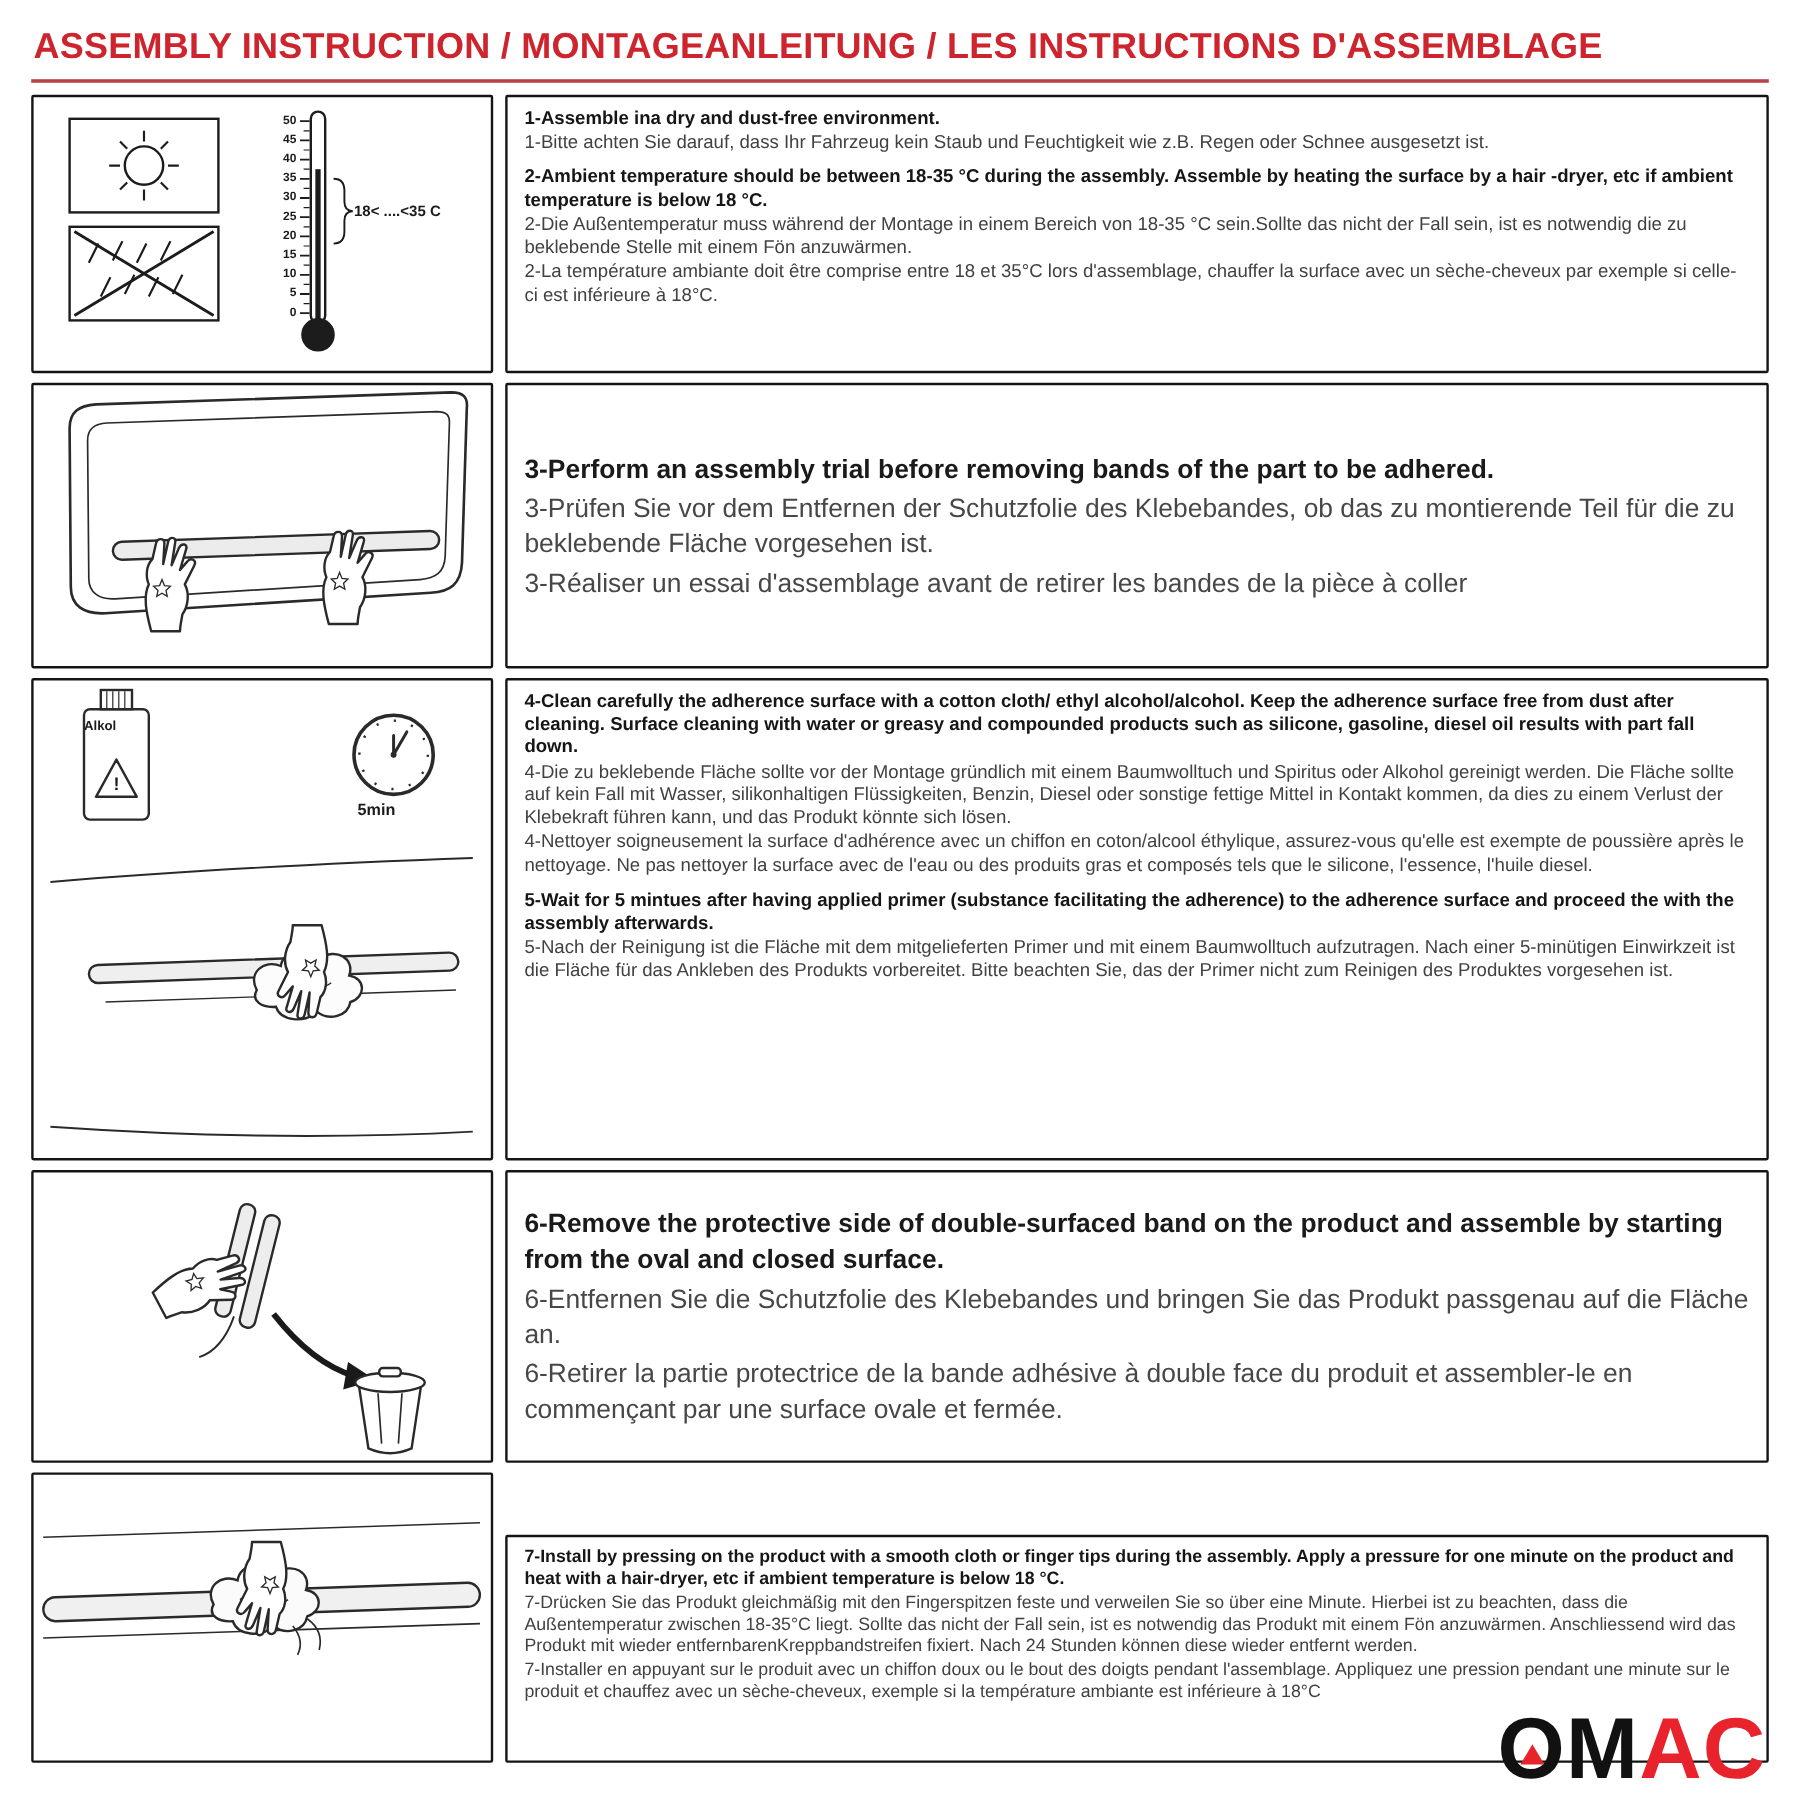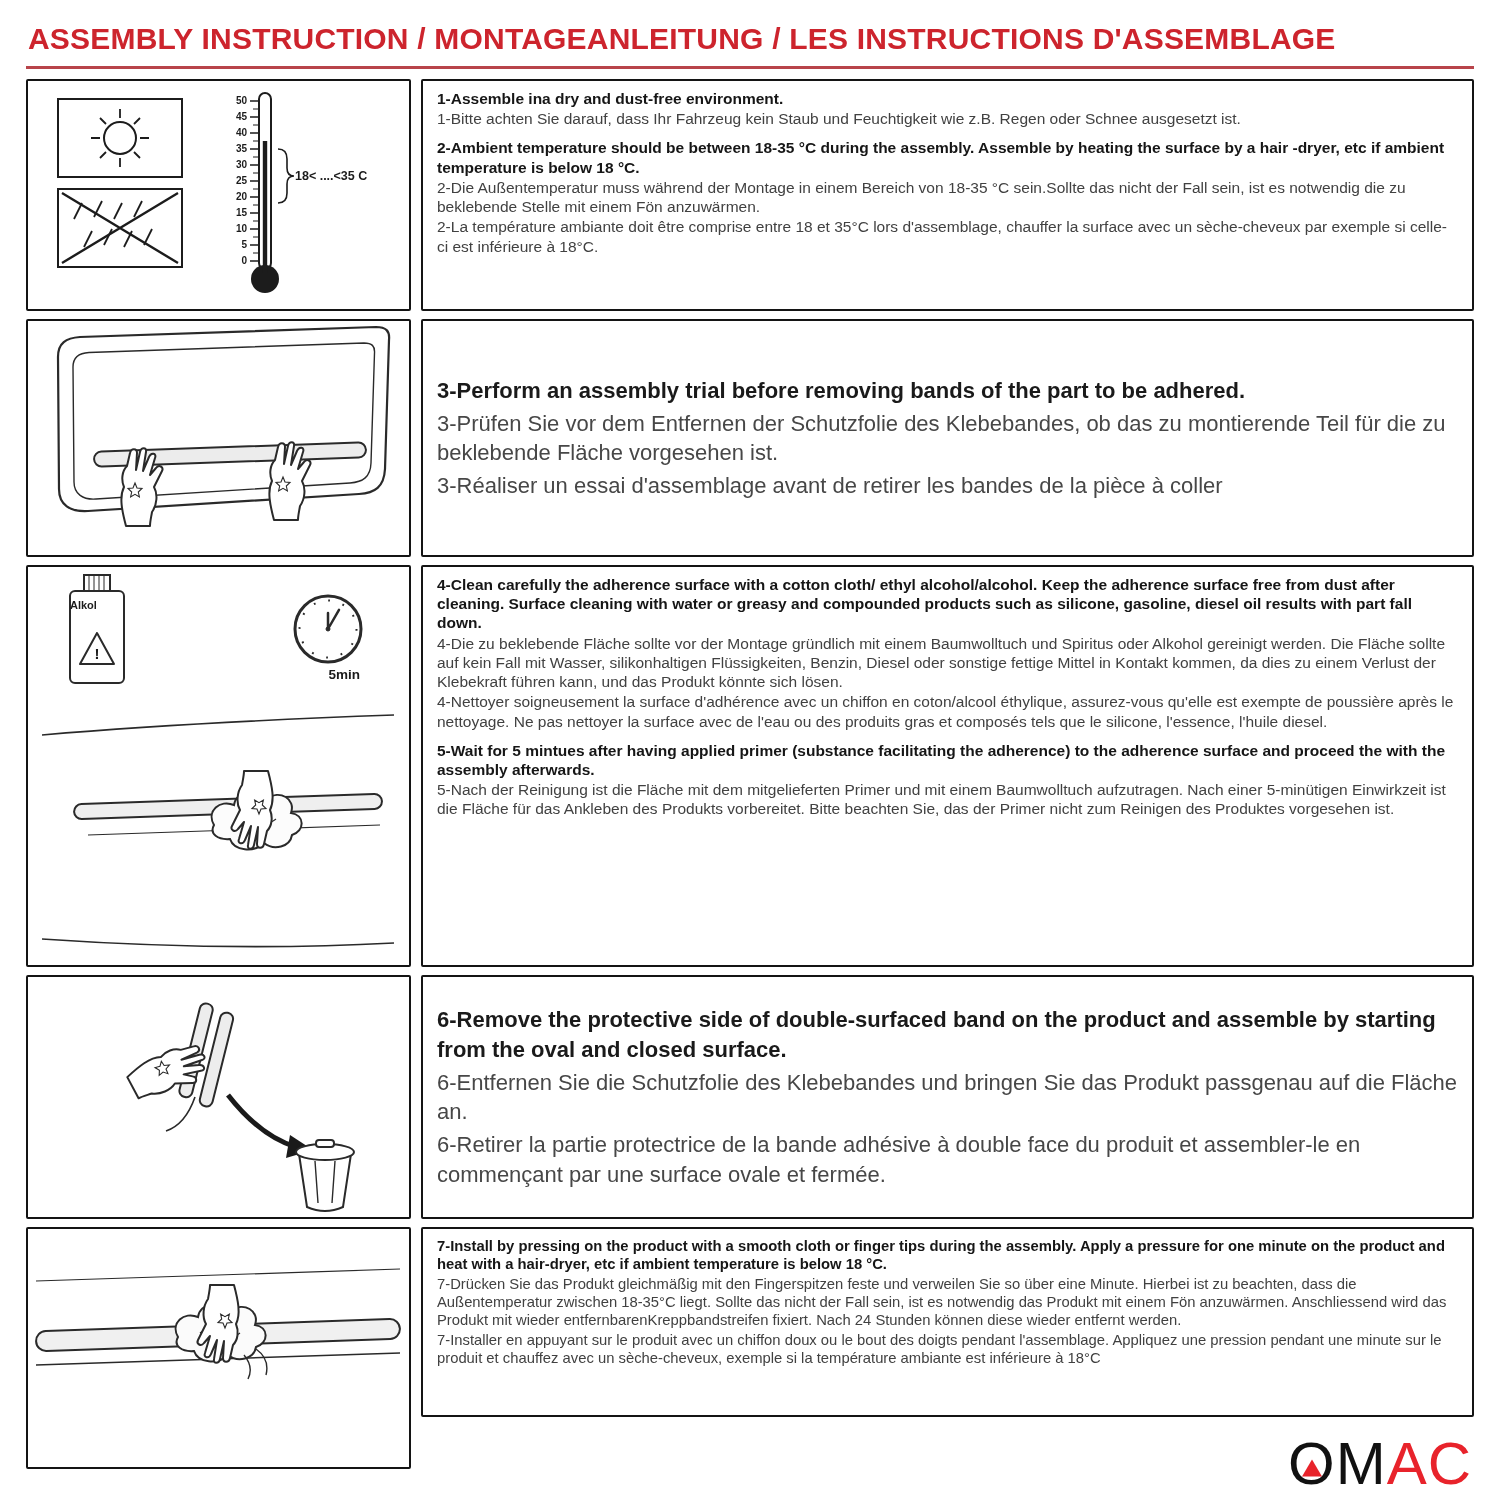--- a/index.html
+++ b/index.html
@@ -5,21 +5,21 @@
   html,body { margin:0; padding:0; background:#ffffff; }
   .page {
     position:relative; width:1500px; height:1500px; background:#ffffff;
     box-sizing:border-box; padding:14px 26px 0 26px;
     font-family:"Liberation Sans", sans-serif; color:#2a2a2a; overflow:hidden;
   }
   .header { padding:8px 2px 10px 2px; border-bottom:3px solid #b8444a; margin-bottom:10px; }
   .header h1 { margin:0; font-size:30px; font-weight:800; color:#cd242d; white-space:nowrap; letter-spacing:0.2px; }
 
   .row { display:flex; gap:10px; margin-bottom:8px; }
-  .row.top-align { align-items:flex-start; }
+  .row.top-align { align-items:flex-end; }
   .illo-box {
     flex:0 0 385px; width:385px; border:2px solid #141414; border-radius:2px;
     position:relative; background:#fff; box-sizing:border-box; overflow:hidden;
   }
   .illo-box svg { display:block; position:absolute; left:0; top:0; }
   .text-box {
     flex:1; border:2px solid #141414; border-radius:2px; background:#fff;
     box-sizing:border-box; padding:8px 14px; overflow:hidden;
   }
   .text-box.center { display:flex; flex-direction:column; justify-content:center; }
@@ -29,23 +29,23 @@
   .small p { font-size:15.5px; line-height:1.24; }
   .small .grp + .grp { margin-top:10px; }
   .big p { font-size:22px; line-height:1.33; margin:4px 0; color:#474747; }
   .big p.b { color:#1a1a1a; }
 
   .lbl { position:absolute; color:#1b1b1b; }
   .thermo-scale { left:192px; top:12px; width:27px; text-align:right; font-size:10px; line-height:16px; font-weight:600; white-space:pre-line; }
   .thermo-range { left:267px; top:88px; font-size:12.5px; font-weight:600; white-space:nowrap; }
   .alkol-label { left:42px; top:32px; width:54px; font-size:11px; font-weight:700; }
   .warning-mark { left:52px; top:78px; width:34px; text-align:center; font-size:15px; font-weight:700; }
-  .clock-label { left:270px; top:100px; width:62px; text-align:right; font-size:13.5px; font-weight:600; }
-
-  .logo { position:absolute; right:28px; bottom:6px; font-size:60px; font-weight:400; line-height:1; letter-spacing:1px; white-space:nowrap; }
+  .clock-label { left:270px; top:100px; width:62px; text-align:left; font-size:13.5px; font-weight:600; }
+
+  .logo { position:absolute; right:28px; bottom:6px; font-size:72px; font-weight:700; line-height:1; letter-spacing:1px; white-space:nowrap; }
   .logo .om { color:#111111; }
   .logo .ac { color:#e8232b; }
   .logo-o { position:relative; display:inline-block; }
   .logo-o::after {
     content:""; position:absolute; left:50%; top:56%; transform:translate(-50%,-50%);
     width:0; height:0; border-left:10px solid transparent; border-right:10px solid transparent;
     border-bottom:17px solid #e8232b;
   }
 </style>
 </head>

